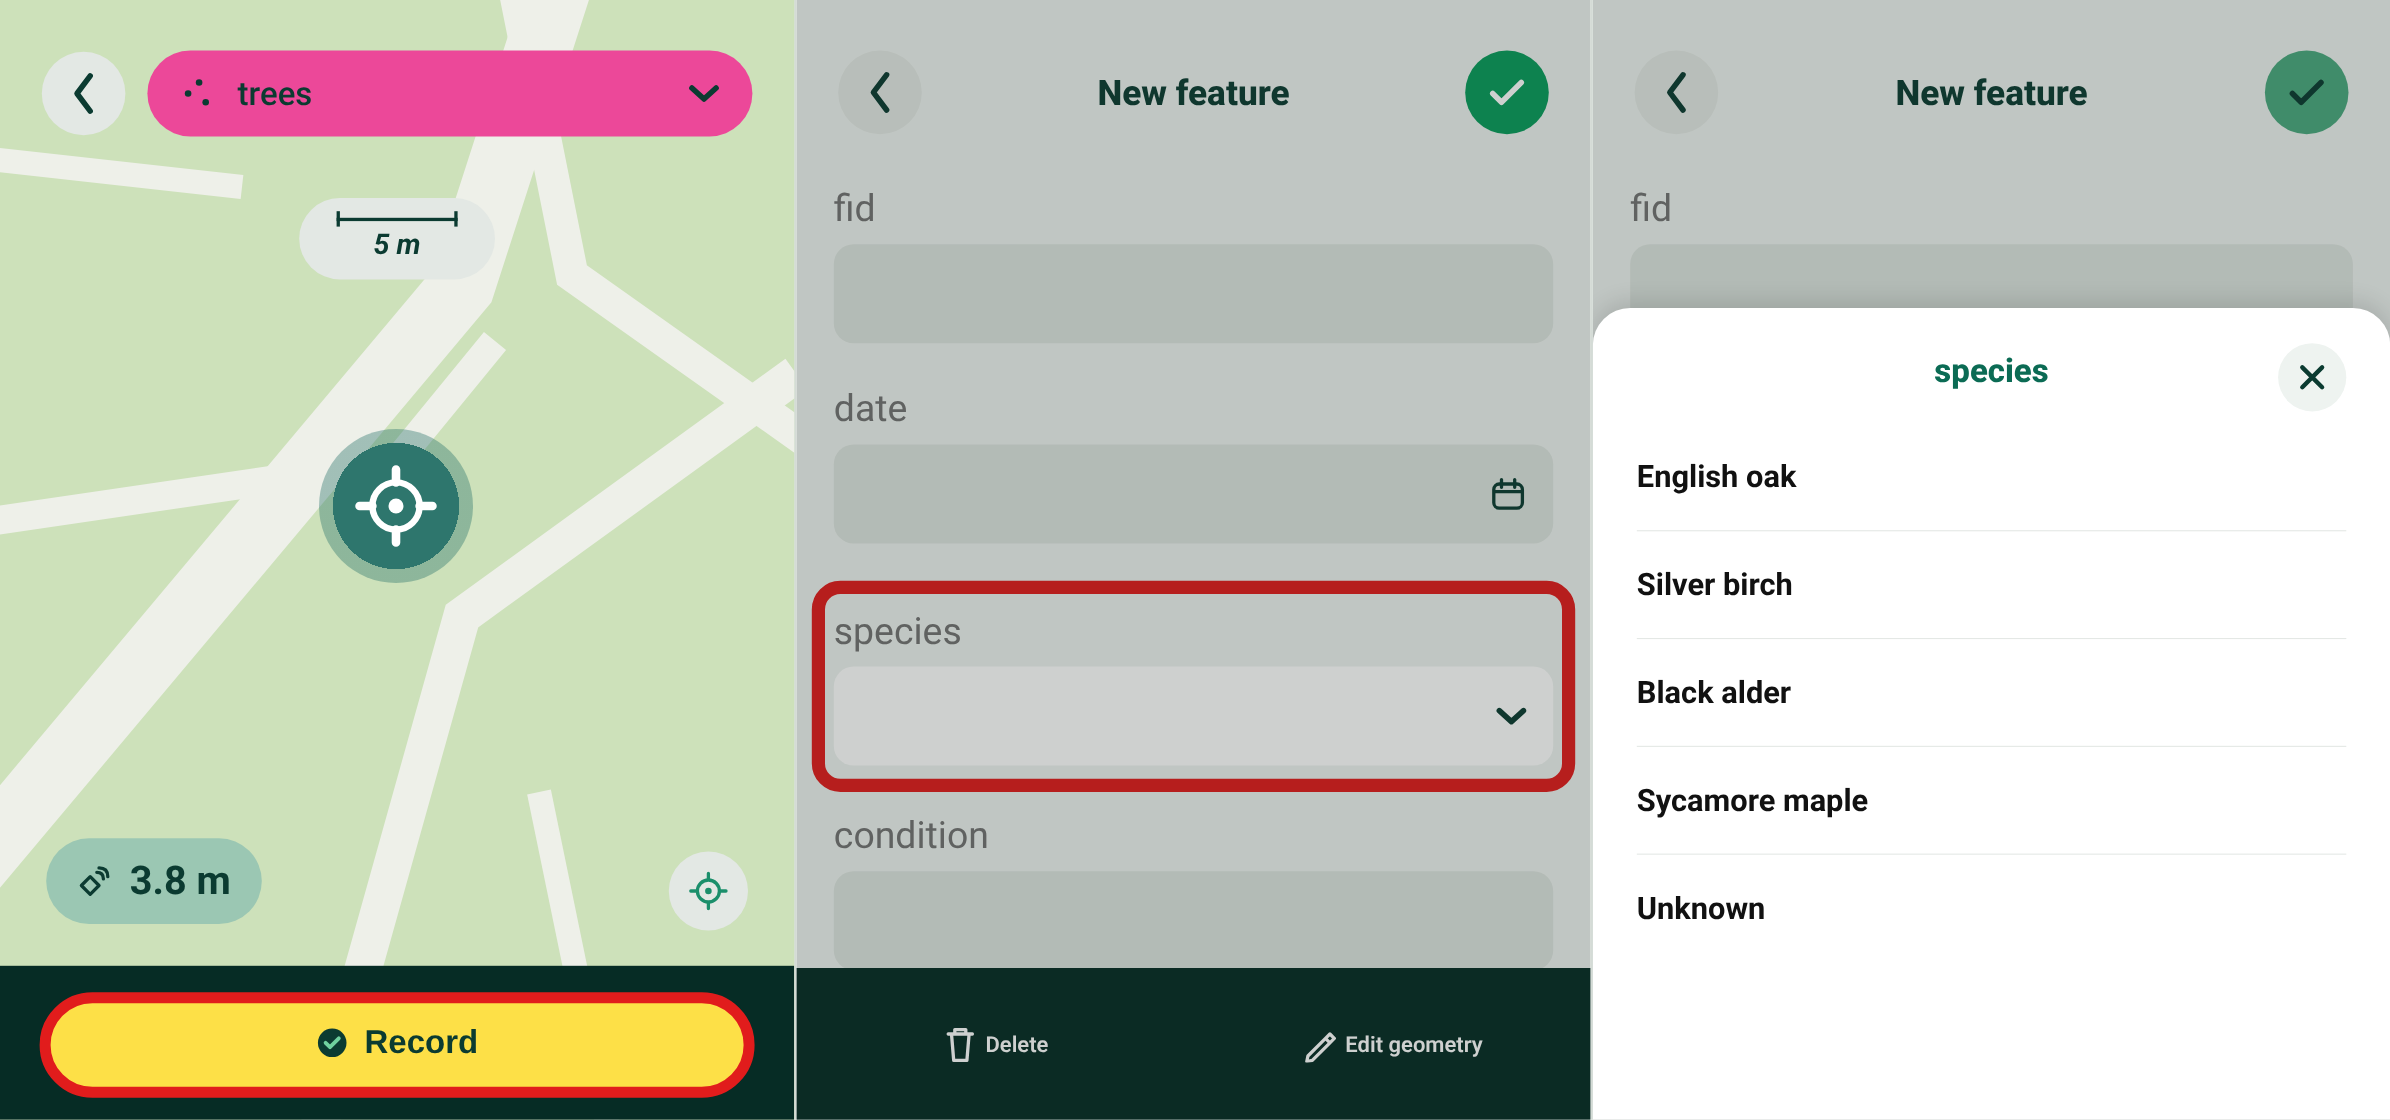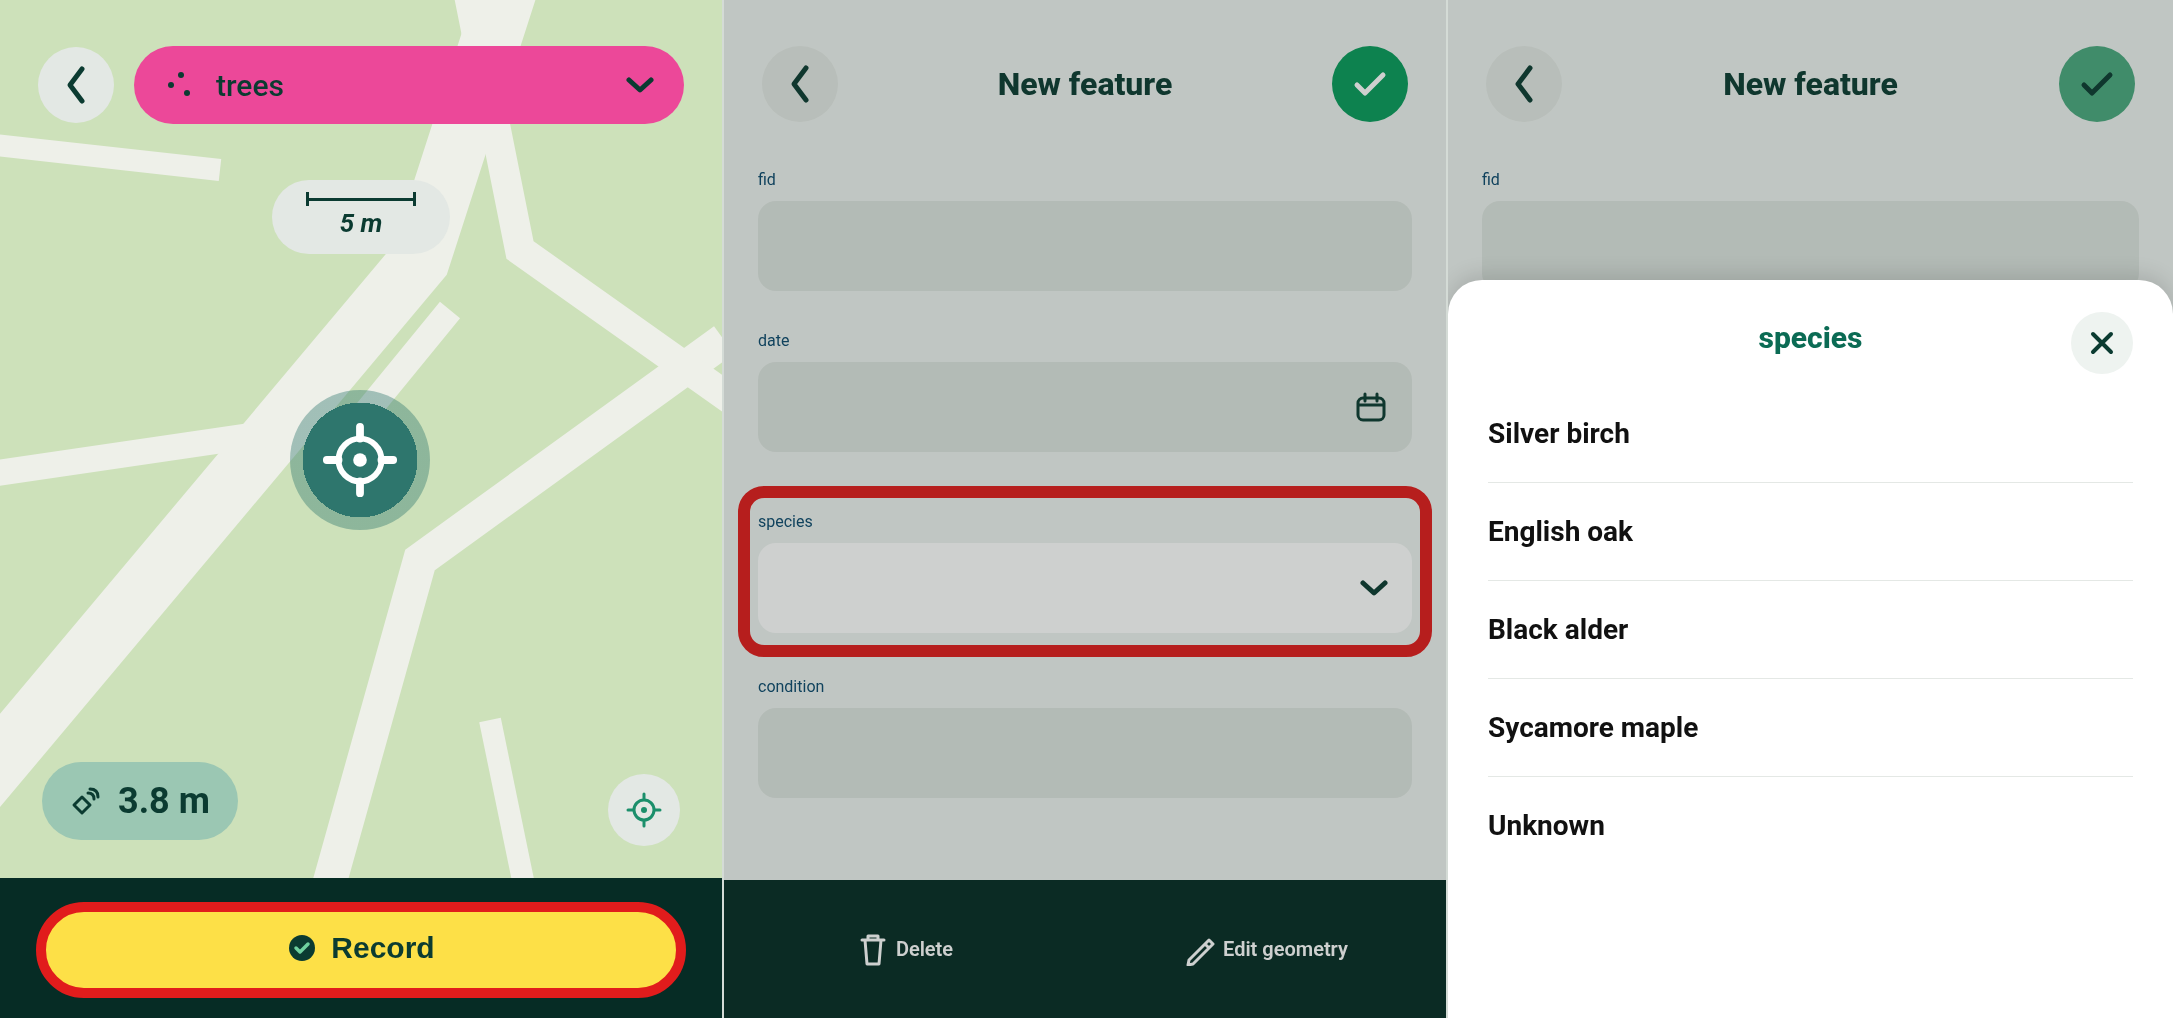--- a/index.html
+++ b/index.html
@@ -43,21 +43,21 @@
 
   .bottom-bar-dark { position:absolute; bottom:0; left:0; right:0; height:140px; background:#062c25; display:flex; align-items:center; justify-content:center; padding:0 40px;}
   .record-btn { width:100%; height:82px; border-radius:42px; background:#fde047; display:flex; align-items:center; justify-content:center; gap:14px; color:#0b3b31; font-size:30px; font-weight:800; border:none;}
   .hl-1 { position:absolute; bottom:20px; left:36px; right:36px; height:96px; border:10px solid #e11c1c; border-radius:52px; pointer-events:none; }
 
   
   .form-bg { position:absolute; inset:0; background:#eef3f0; }
   .form-header { position:absolute; top:46px; left:38px; right:38px; display:flex; align-items:center; justify-content:space-between;}
   .form-title { font-size:32px; font-weight:800; color:#0b3b31; }
   .form-body { position:absolute; top:170px; left:34px; right:34px; }
-  .field-label { font-size:16px; color:#0c4a6e; margin-bottom:12px; }
+  .field-label { font-size:34px; color:#737373; margin-bottom:12px; }
   .field { background:#dde4df; border-radius:18px; height:90px; margin-bottom:40px; display:flex; align-items:center; padding:0 24px; justify-content:space-between; color:#0b3b31;}
   .field.white { background:#fff; }
   .field .right-icon { font-size:28px; }
   .hl-2 { position:absolute; border:12px solid #e11c1c; border-radius:26px; pointer-events:none; }
   .bottom-bar-actions { position:absolute; bottom:0; left:0; right:0; height:138px; background:#062c25; display:flex; color:#fff;}
   .action { flex:1; display:flex; flex-direction:row; align-items:center; justify-content:center; gap:6px; font-size:20px; font-weight:600;}
   
   .dim-overlay { position:absolute; inset:0; background:rgba(30,40,36,0.22); }
 
   
@@ -241,20 +241,20 @@
   <div class="sheet">
     <div class="sheet-header">
       <div class="sheet-title">species</div>
       <div class="sheet-close">
         <svg width="30" height="30" viewBox="0 0 30 30">
             <path d="M6 6 L24 24 M24 6 L6 24" stroke="#0b3b31" stroke-width="4" stroke-linecap="round"></path>
           </svg>
       </div>
     </div>
     <div id="options-container">
+        <div class="opt">English oak</div>
         <div class="opt">Silver birch</div>
-        <div class="opt">English oak</div>
         <div class="opt">Black alder</div>
         <div class="opt">Sycamore maple</div>
         <div class="opt">Unknown</div>
       </div>
   </div>
 </div>
 
 </body></html>

